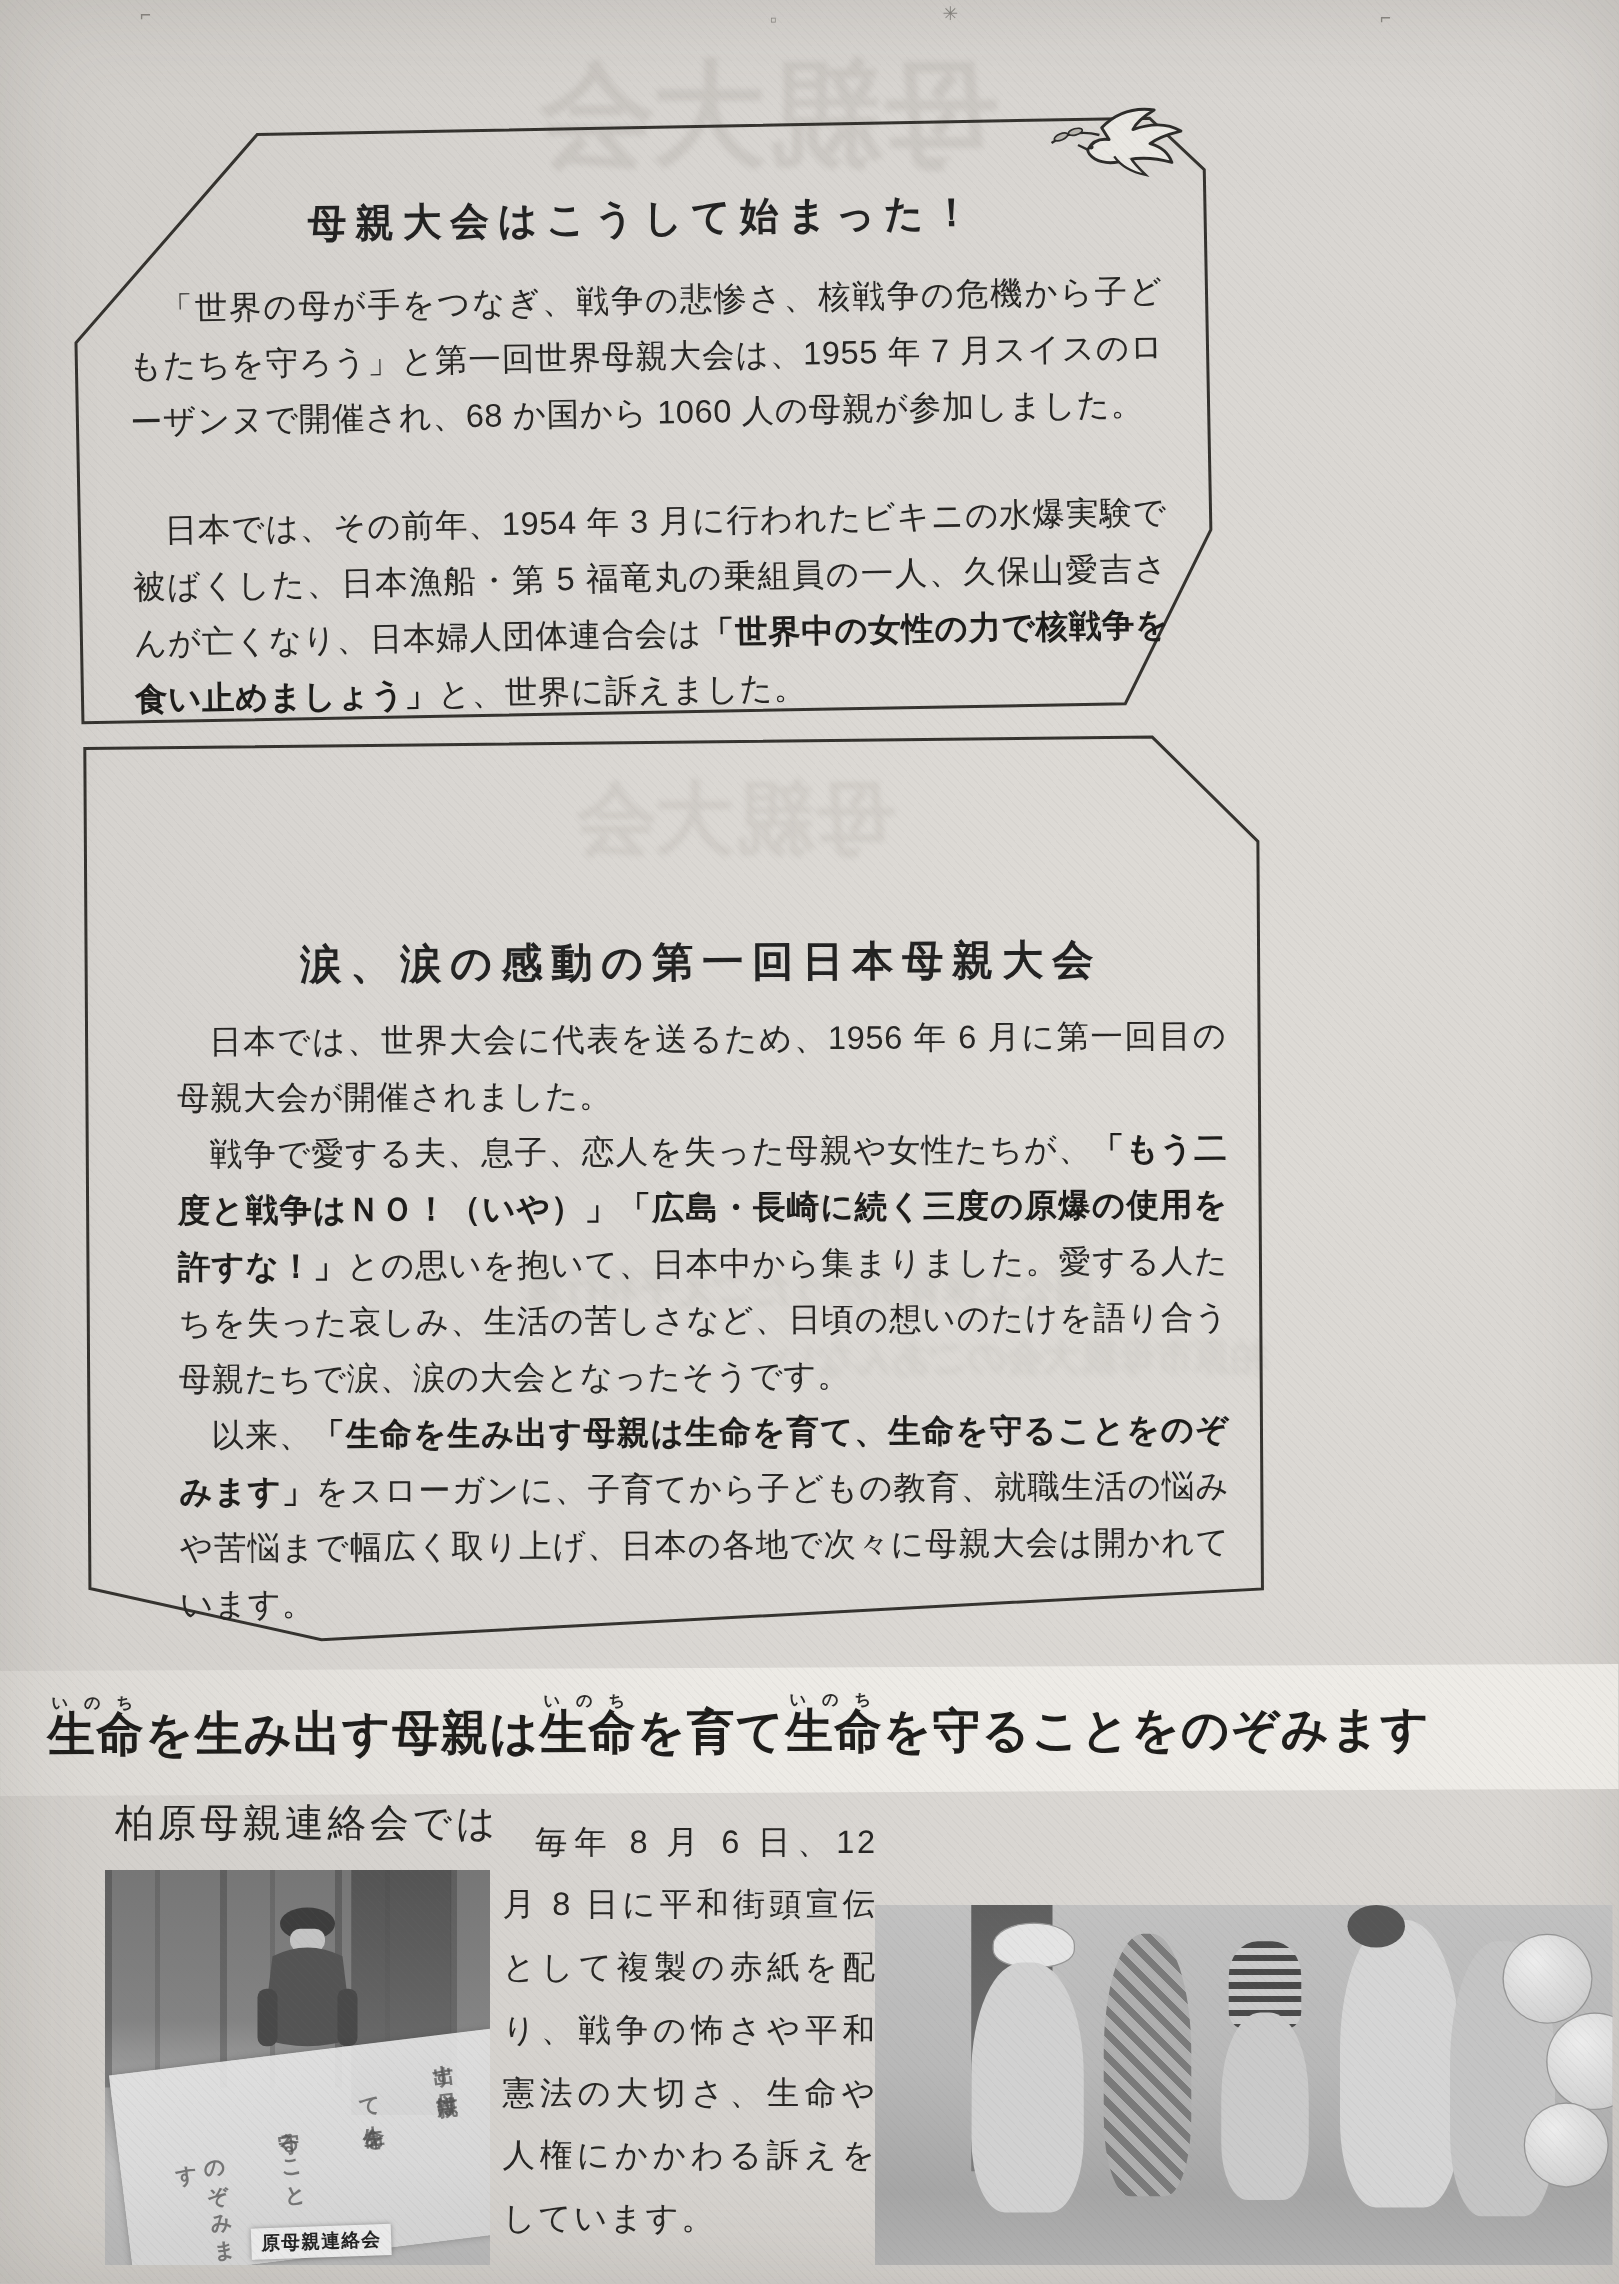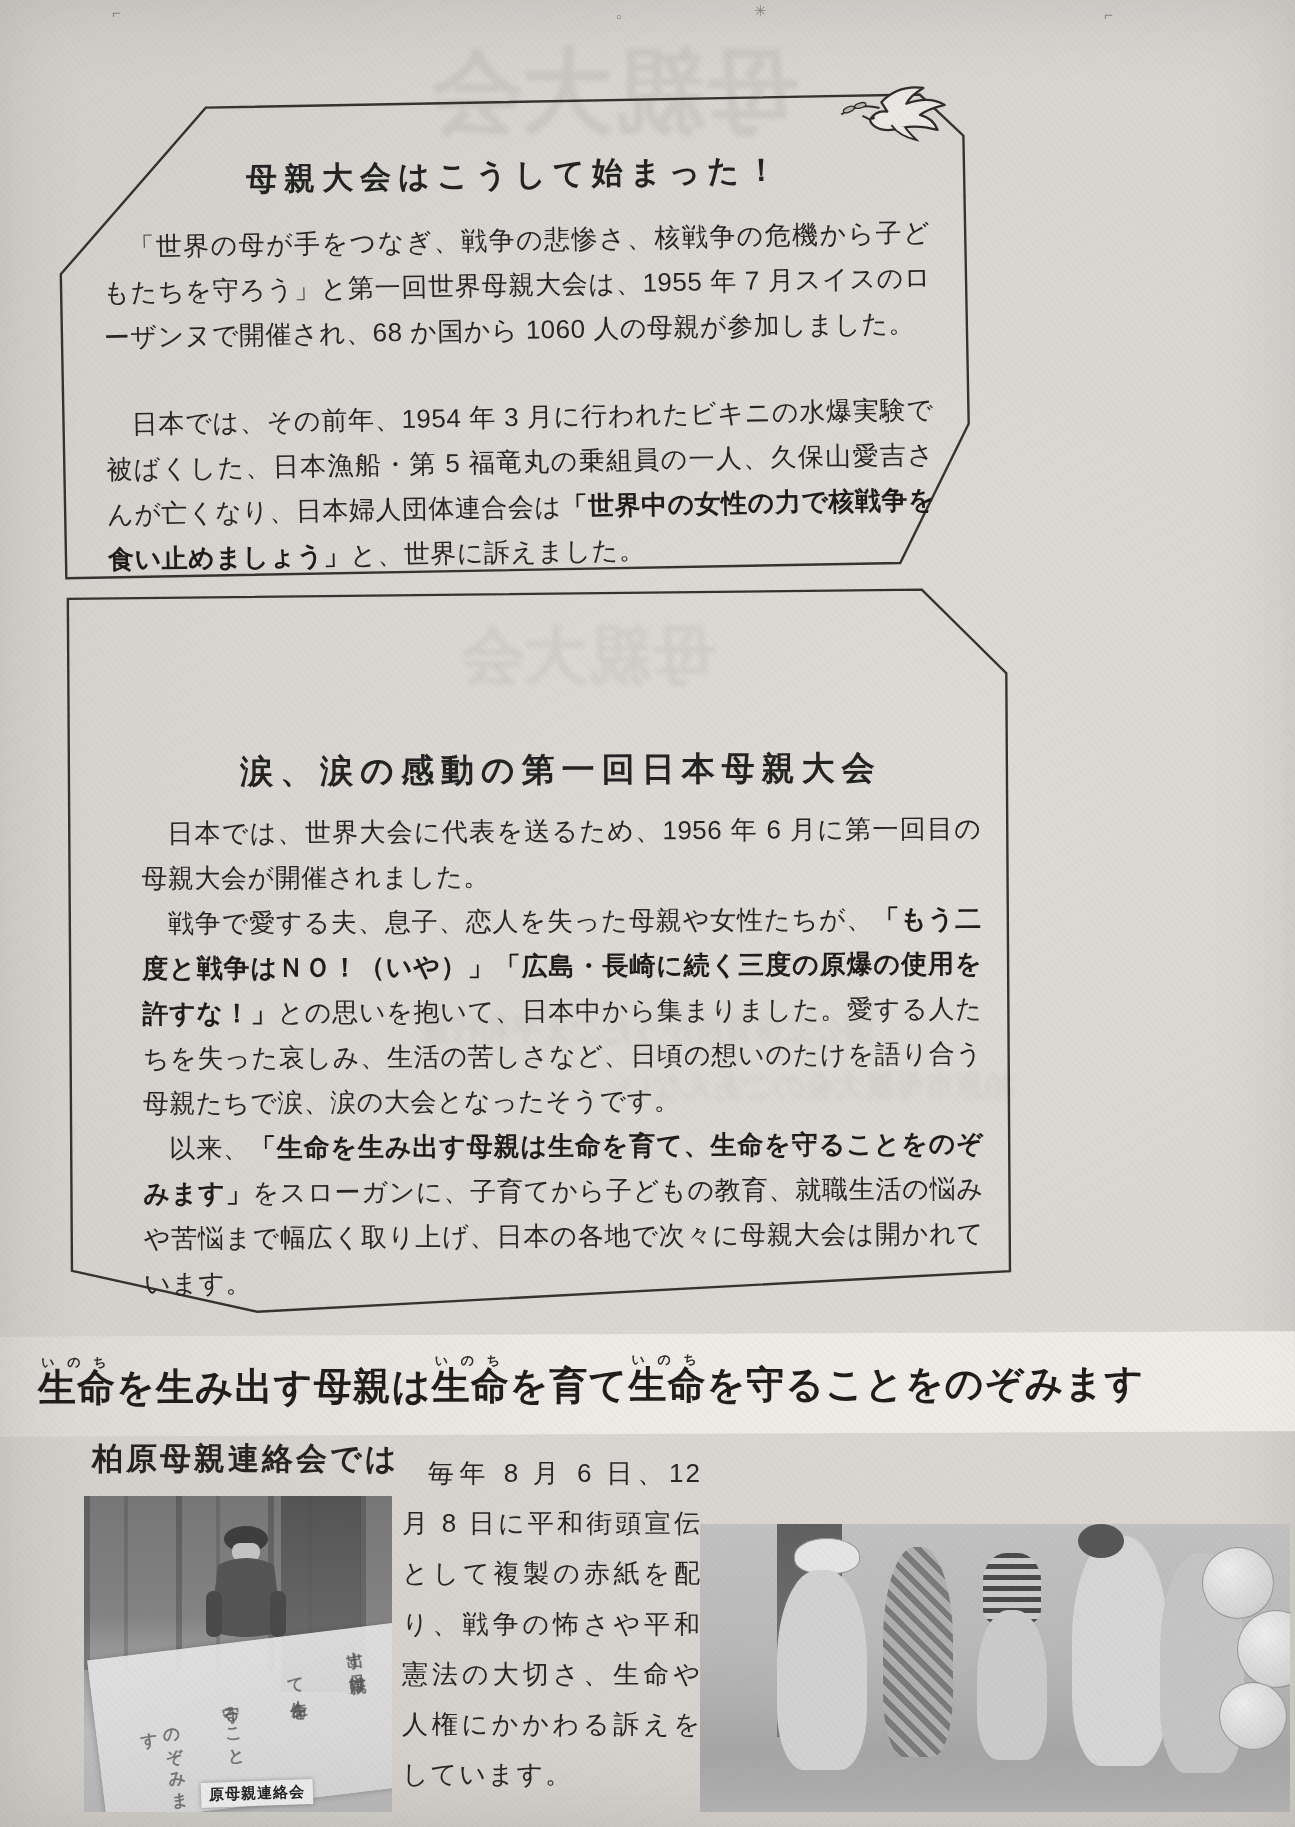--- a/index.html
+++ b/index.html
@@ -50,21 +50,21 @@
   }
   .slogan{
     margin:0; padding:26px 0 0 38px; font-size:38px; font-weight:900;
     letter-spacing:1px; color:#1e1d1b; white-space:nowrap;
   }
   .slogan ruby{ruby-position:over;}
   .slogan rt{font-size:13px; font-weight:700; letter-spacing:6px; color:#2c2b29;}
   
   .bottom-heading{
     position:absolute; left:92px; top:1438px; margin:0;
-    font-size:31px; font-weight:700; letter-spacing:3px; color:#242321;
+    font-size:31px; font-weight:400; letter-spacing:3px; color:#242321;
   }
   .bottom-body{
     position:absolute; left:402px; top:1448px; width:300px; margin:0;
     font-size:26px; line-height:1.93; font-weight:500; letter-spacing:2px;
     text-align:justify; text-indent:1em; color:#262523;
   }
   figure{margin:0;}
   
   .photo1{
     position:absolute; left:84px; top:1496px; width:308px; height:316px; overflow:hidden;

